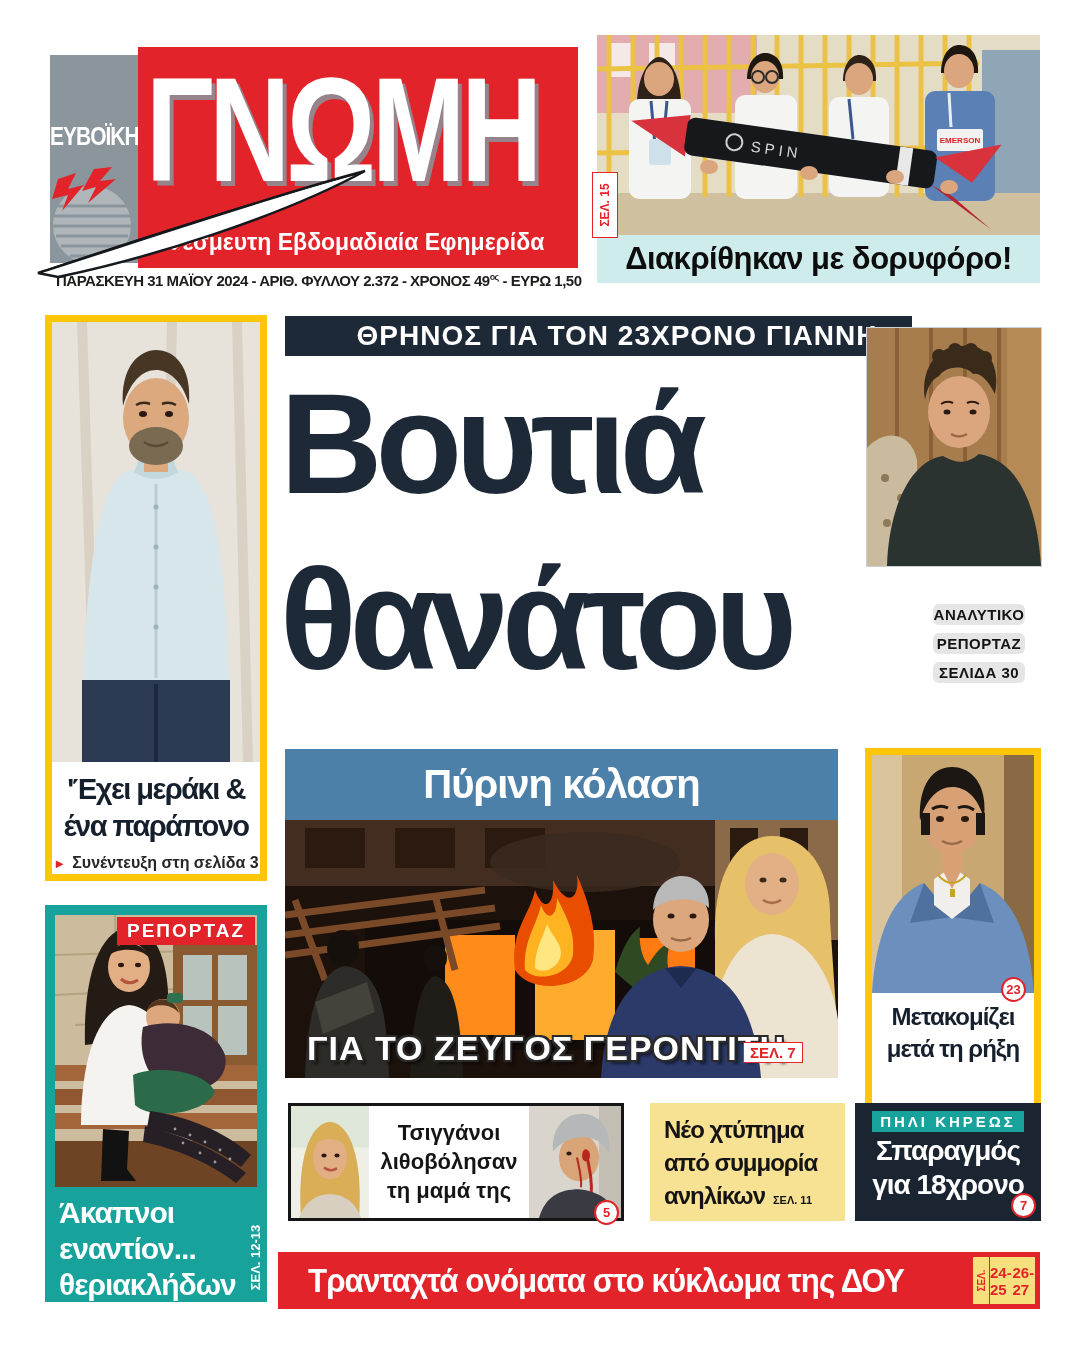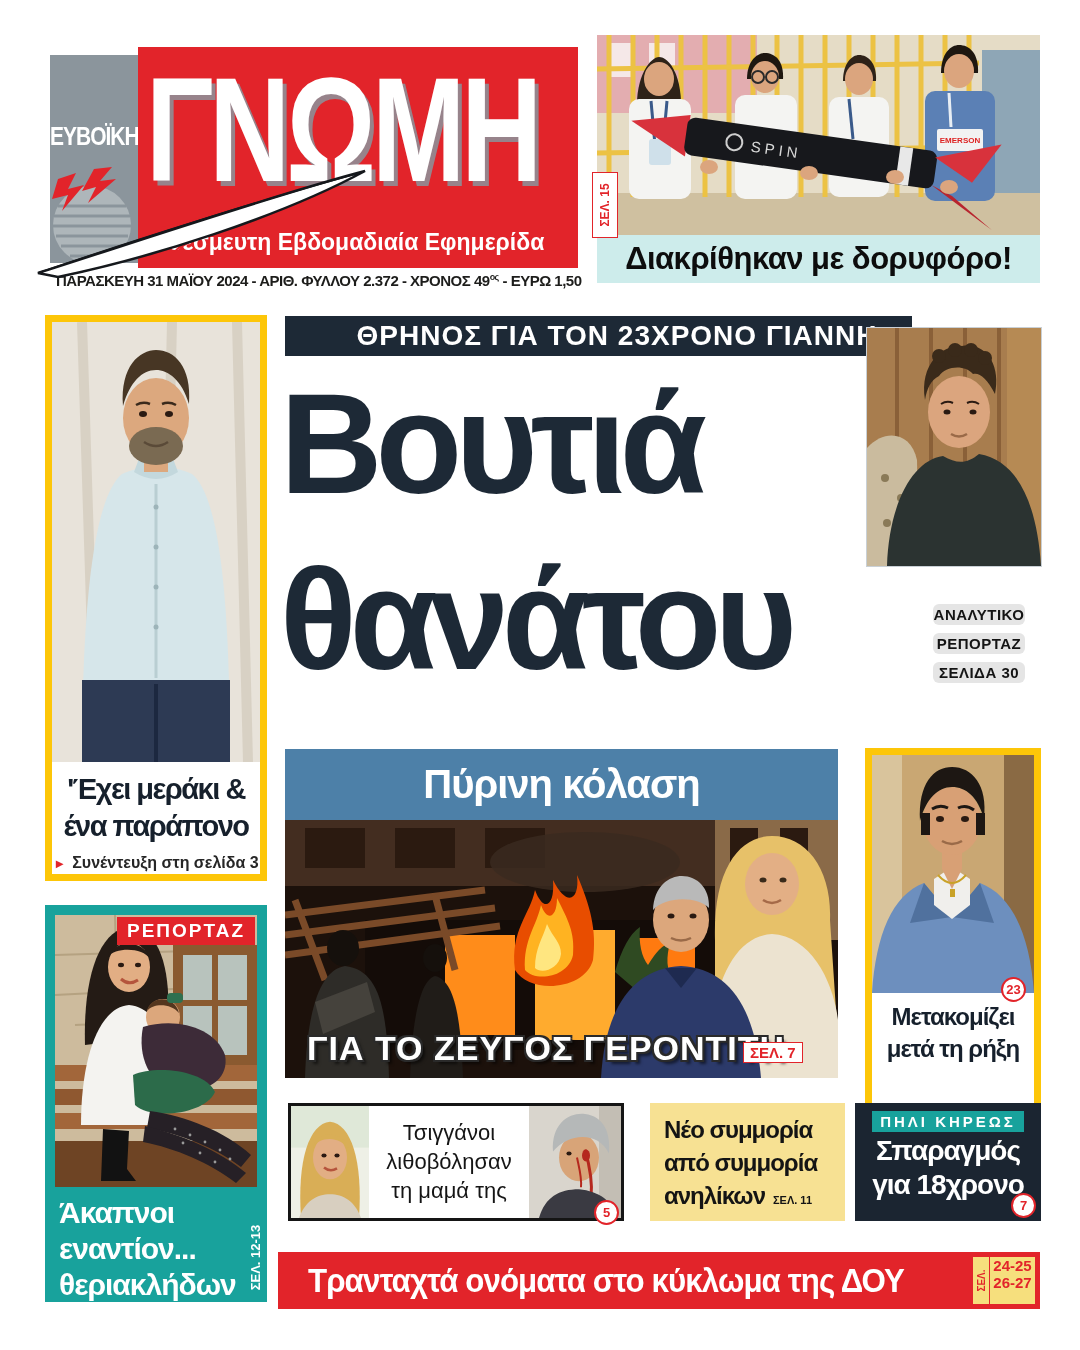--- a/index.html
+++ b/index.html
@@ -75,21 +75,21 @@
   .smoking-headline{position:absolute;left:14px;top:290px;color:#fff;font-weight:bold;font-size:30px;
                     line-height:36px;letter-spacing:-1px;}
   .smoking-vtag{position:absolute;right:0px;top:292px;width:22px;height:120px;display:flex;align-items:center;justify-content:center;}
   .smoking-vtag span{transform:rotate(-90deg);white-space:nowrap;color:#fff;font-weight:bold;font-size:13px;}
 
   
   .stoning-box{left:288px;top:1103px;width:336px;height:118px;background:#fff;border:3px solid #151515;
                box-sizing:border-box;display:flex;}
   .stoning-photo-l{width:78px;height:100%;}
   .stoning-photo-r{width:92px;height:100%;}
-  .stoning-text{flex:1;text-align:center;font-weight:normal;font-size:22px;line-height:29px;color:#151515;padding-top:12px;}
+  .stoning-text{flex:1;text-align:center;font-weight:bold;font-size:22px;line-height:29px;color:#151515;padding-top:12px;}
   .badge-5{position:absolute;right:2px;bottom:-7px;z-index:3;}
 
   
   .gang-box{left:650px;top:1103px;width:195px;height:118px;background:#f7e193;box-sizing:border-box;
             padding:10px 0 0 14px;font-weight:bold;font-size:24px;line-height:33px;letter-spacing:-1px;color:#141414;}
   .gang-tag{font-size:11px;letter-spacing:0;margin-left:8px;}
 
   
   .pili-box{left:855px;top:1103px;width:186px;height:118px;background:#1b2531;text-align:center;}
   .pili-label{display:inline-block;margin-top:8px;background:#18a29c;color:#fff;font-weight:bold;
@@ -97,21 +97,21 @@
   .pili-headline{color:#fff;font-weight:bold;font-size:28px;line-height:34px;letter-spacing:-1px;margin-top:2px;}
   .badge-7{position:absolute;right:5px;bottom:3px;}
 
   
   .strip{left:278px;top:1252px;width:762px;height:57px;background:#e2242a;}
   .strip-headline{position:absolute;left:30px;top:0;height:57px;line-height:57px;color:#fff;font-weight:bold;
                   font-size:34px;letter-spacing:-1px;white-space:nowrap;transform:scaleX(0.92);transform-origin:left center;}
   .strip-pages{position:absolute;right:5px;top:5px;width:62px;height:47px;background:#f6df7d;display:flex;align-items:stretch;}
   .strip-pages .vlab{width:16px;display:flex;align-items:center;justify-content:center;border-right:1px solid #e2242a;}
   .strip-pages .vlab span{transform:rotate(-90deg);font-weight:bold;font-size:10px;color:#e2242a;}
-  .strip-pages .nums{flex:1;display:flex;flex-direction:column;align-items:center;
+  .strip-pages .nums{flex:1;display:flex;align-items:center;justify-content:center;
                      font-weight:bold;font-size:15px;line-height:17px;color:#e2242a;}
 </style>
 </head>
 <body>
 
 <div class="page">
 
   <div class="abs gray-box">
     <div class="region-name">ΕΥΒΟΪΚΗ</div>
   </div>
@@ -453,21 +453,21 @@
       <path d="M56,44 C60,58 64,74 62,92" stroke="#b5281e" stroke-width="3" fill="none"></path>
       <path d="M48,52 C50,62 53,72 52,82" stroke="#b5281e" stroke-width="2" fill="none"></path>
       <ellipse cx="57" cy="50" rx="4" ry="6" fill="#b5281e"></ellipse>
       <ellipse cx="40" cy="48" rx="2.6" ry="2" fill="#2a1a12"></ellipse>
       <path d="M10,113 C16,92 30,84 50,84 C70,86 84,96 88,113 Z" fill="#3a3a42"></path>
     </svg>
     <div class="badge badge-5">5</div>
   </div>
 
   <div class="abs gang-box">
-    <div>Νέο συμμορία</div>
+    <div>Νέο χτύπημα</div>
     <div>από συμμορία</div>
     <div><span>ανηλίκων</span><span class="gang-tag">ΣΕΛ. 11</span></div>
   </div>
 
   <div class="abs pili-box">
     <div class="pili-label">ΠΗΛΙ ΚΗΡΕΩΣ</div>
     <div class="pili-headline">
       <div>Σπαραγμός</div>
       <div>για 18χρονο</div>
     </div>

